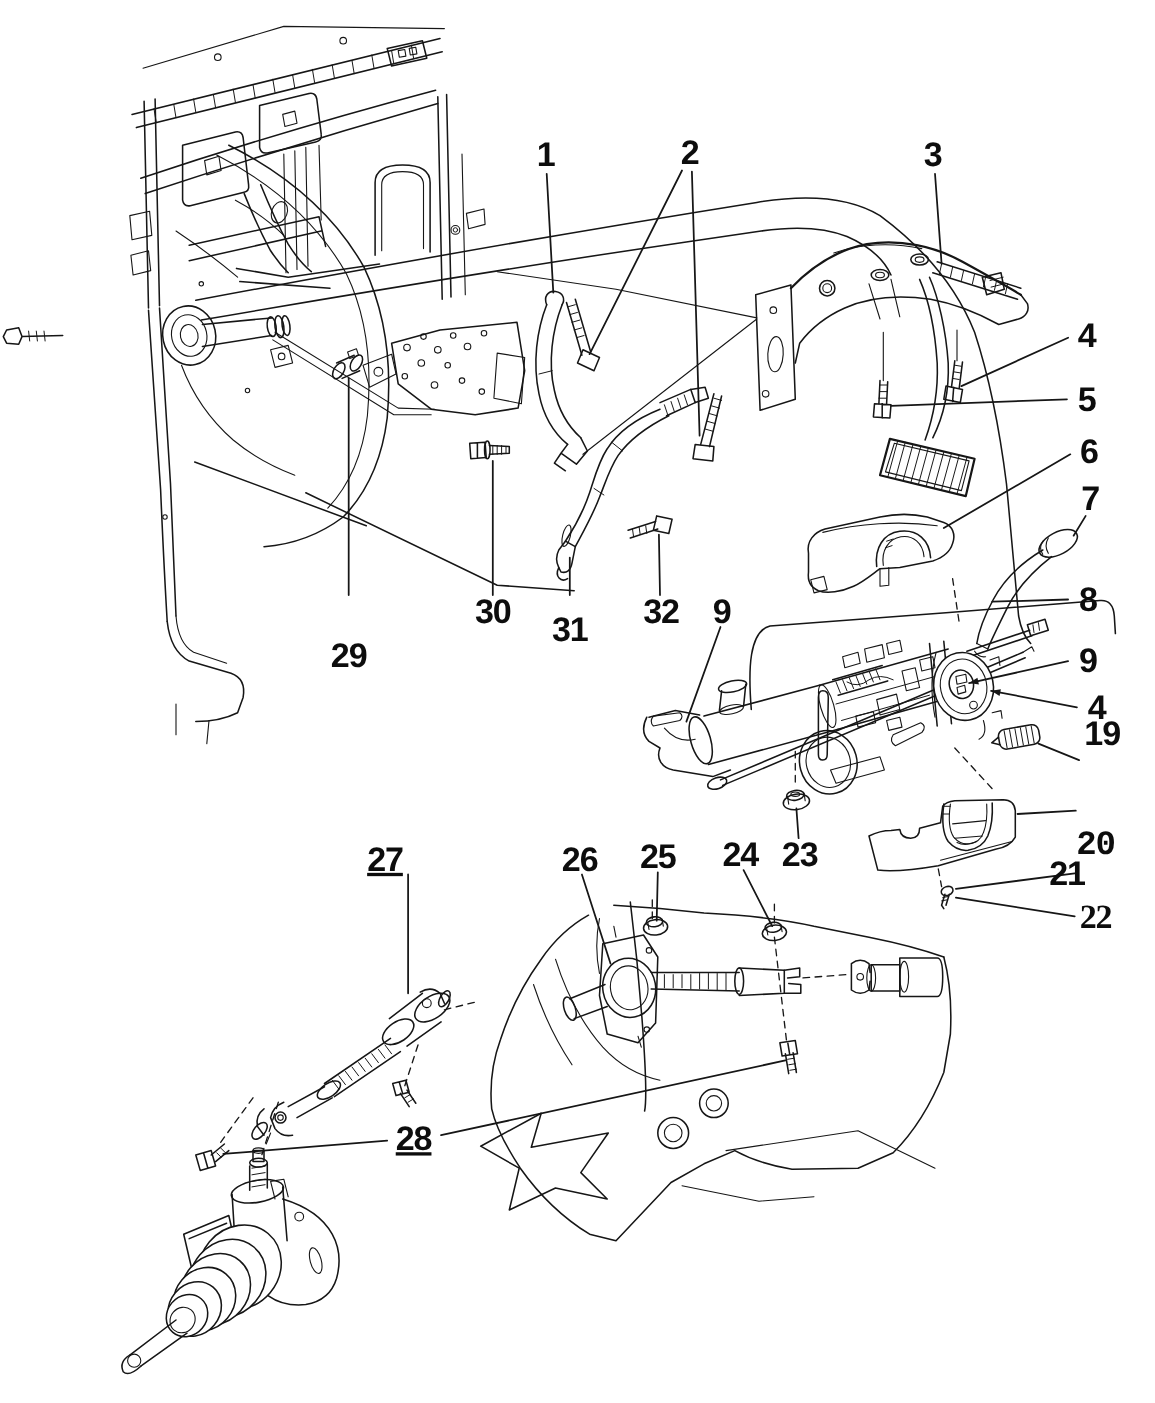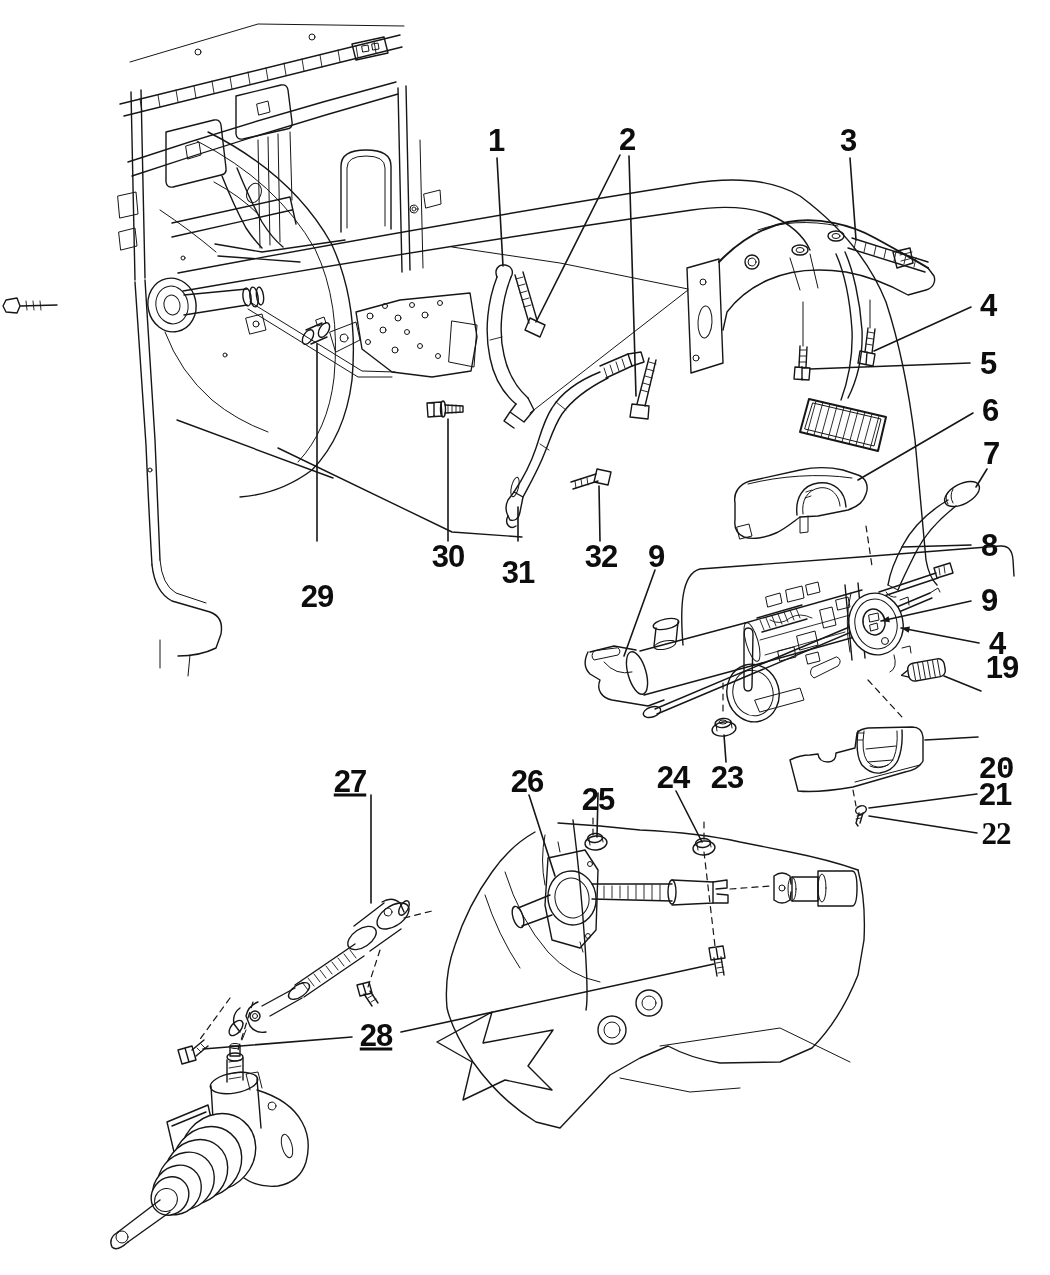--- a/index.html
+++ b/index.html
@@ -430,25 +430,25 @@
       <div class="callout" style="left: 988px; top: 305px;">4</div>
       <div class="callout" style="left: 988px; top: 363px;">5</div>
       <div class="callout" style="left: 990px; top: 410px;">6</div>
       <div class="callout" style="left: 991px; top: 453px;">7</div>
       <div class="callout" style="left: 989px; top: 545px;">8</div>
       <div class="callout" style="left: 989px; top: 600px;">9</div>
       <div class="callout" style="left: 997px; top: 643px;">4</div>
       <div class="callout" style="left: 656px; top: 556px;">9</div>
       <div class="callout" style="left: 1002px; top: 667px;">19</div>
       <div class="callout" style="left: 996px; top: 769px; font-family: Liberation Mono, monospace;">20</div>
-      <div class="callout" style="left: 995px; top: 794px; text-align: right;">21</div>
+      <div class="callout" style="left: 970px; top: 794px; text-align: right;">21</div>
       <div class="callout" style="left: 996px; top: 833px; font-family: Liberation Serif, serif;">22</div>
       <div class="callout" style="left: 727px; top: 777px;">23</div>
       <div class="callout" style="left: 673px; top: 777px;">24</div>
-      <div class="callout" style="left: 598px; top: 779px; margin-top: 20px;">25</div>
+      <div class="callout" style="left: 598px; top: 779px;">25</div>
       <div class="callout" style="left: 527px; top: 781px;">26</div>
       <div class="callout" style="left: 350px; top: 781px; text-decoration: underline;">27</div>
       <div class="callout" style="left: 376px; top: 1035px; text-decoration: underline;">28</div>
       <div class="callout" style="left: 317px; top: 556px; margin-top: 40px;">29</div>
       <div class="callout" style="left: 448px; top: 556px;">30</div>
       <div class="callout" style="left: 518px; top: 556px; margin-top: 16px;">31</div>
       <div class="callout" style="left: 601px; top: 556px;">32</div>
     </div>
 </div>
 

